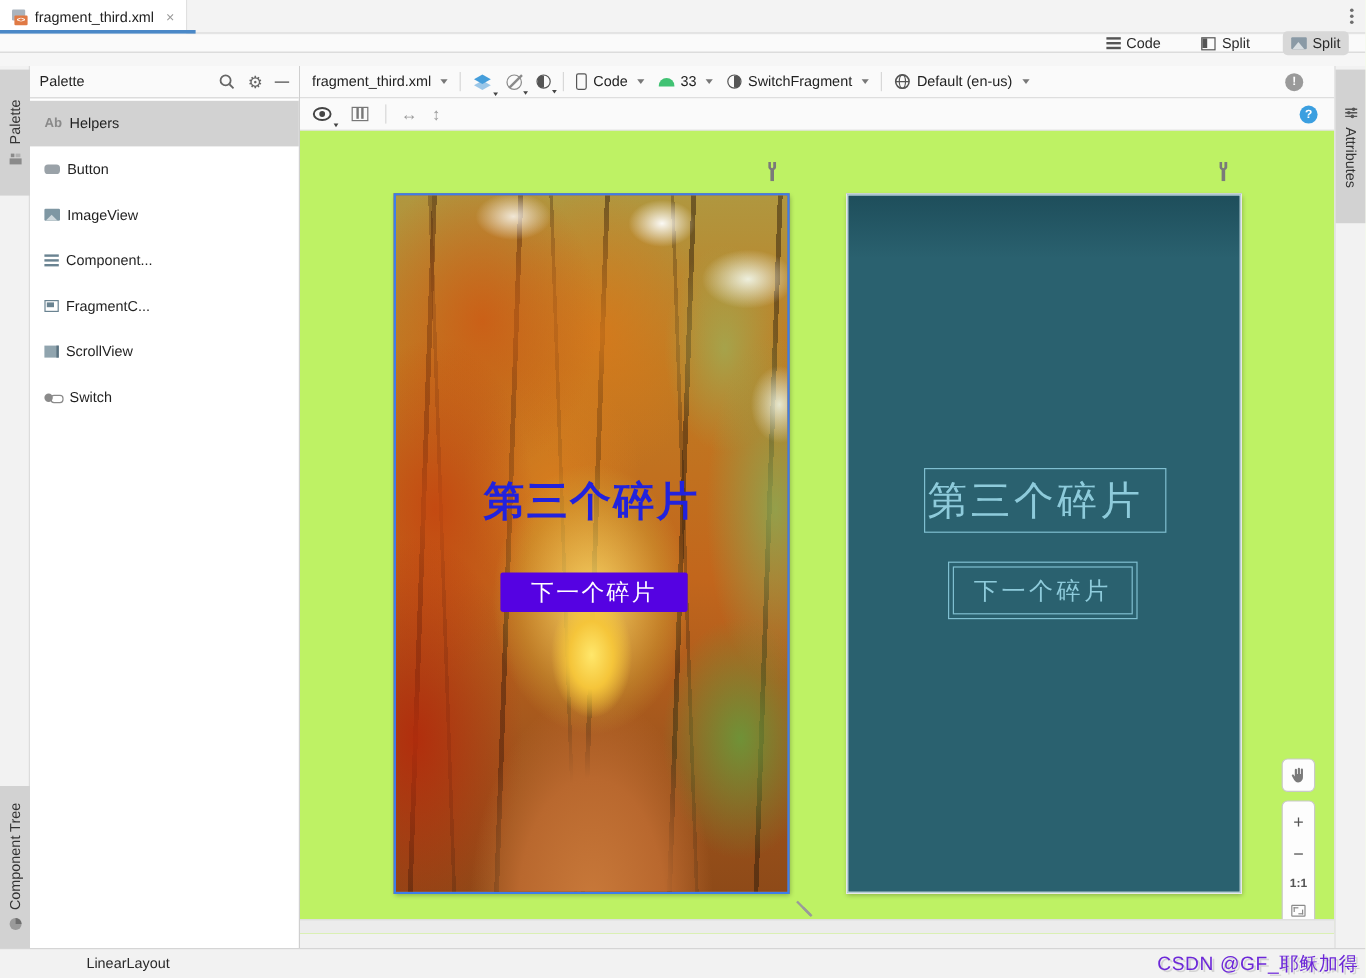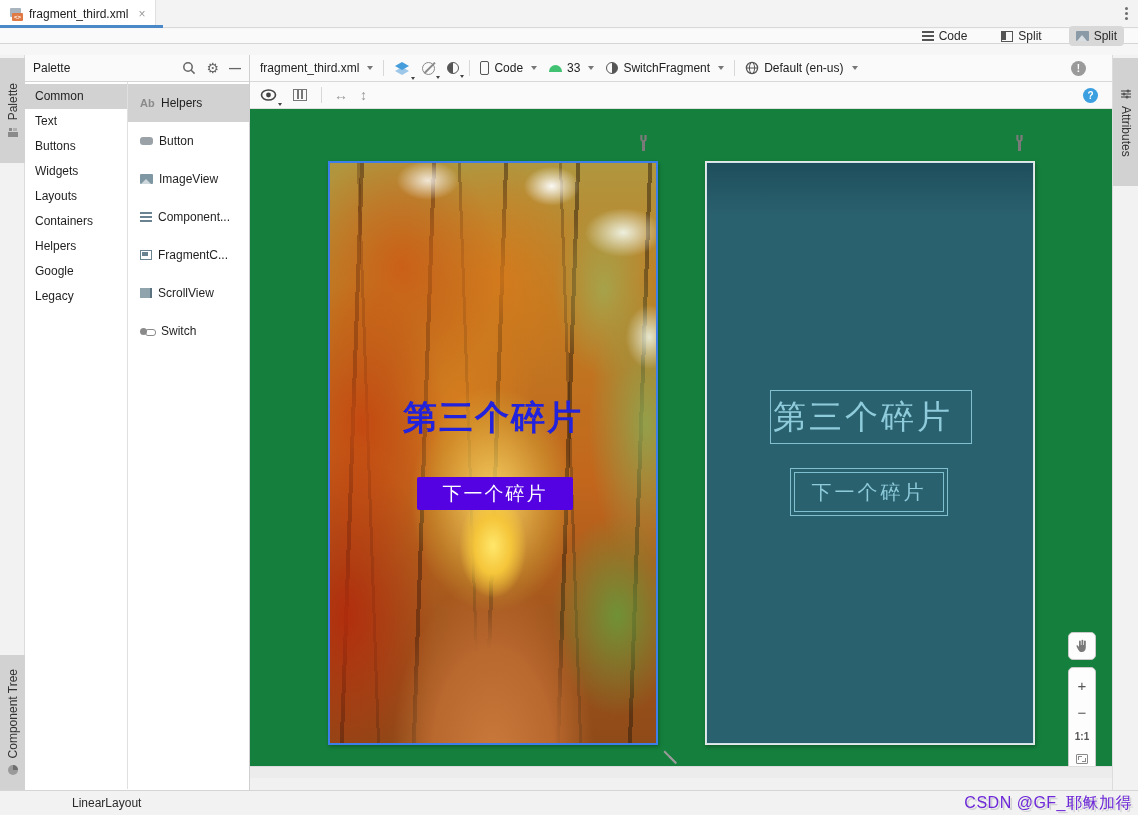--- a/index.html
+++ b/index.html
@@ -77,21 +77,21 @@
   .icon-nosign::before{content:"";position:absolute;left:-1px;top:4.5px;width:15px;height:1.5px;background:#8a8a8a;transform:rotate(-45deg);}
   .warn-circle{position:absolute;right:26px;top:6px;width:15px;height:15px;border-radius:50%;background:#9a9a9a;color:#fff;font-size:10px;font-weight:bold;text-align:center;line-height:15px;}
   .stoolbar{height:27px;background:#fafafa;border-bottom:1px solid #dedede;display:flex;align-items:center;padding:0 8px;gap:12px;position:relative;}
   .icon-cols{width:14px;height:12px;border:1.5px solid #777;position:relative;}
   .icon-cols::before{content:"";position:absolute;left:3px;top:0;width:1.5px;height:9px;background:#777;}
   .icon-cols::after{content:"";position:absolute;left:7px;top:0;width:1.5px;height:9px;background:#777;}
   .arrow-glyph{color:#9a9a9a;font-size:14px;}
   .help-circle{position:absolute;right:14px;top:6px;width:15px;height:15px;border-radius:50%;background:#3b9fe0;color:#fff;font-size:10px;font-weight:bold;text-align:center;line-height:15px;}
 
   
-  .canvas{position:relative;width:100%;height:669px;background:#15803d;overflow:hidden;}
+  .canvas{position:relative;width:100%;height:669px;background:#bef264;overflow:hidden;}
   .wrench{position:absolute;width:13px;height:16px;}
   .hscroll{position:absolute;left:0;bottom:0;width:100%;height:12px;background:#ececec;border-top:1px solid #dddddd;}
 
   .phone{position:absolute;top:52px;width:330px;height:584px;box-shadow:1px 2px 4px rgba(0,0,0,.28);}
   .phone.design{left:78px;border:2px solid #3d7eea;background:#c2661c;}
   .phone.blueprint{left:455px;border:1px solid #e8e8e8;background:#2a616f;}
 
   .design-screen{position:absolute;inset:0;background:
     radial-gradient(ellipse 40px 28px at 68% 4%, rgba(255,255,255,.95), rgba(255,255,255,0) 70%),
     radial-gradient(ellipse 55px 35px at 90% 12%, rgba(244,250,240,.9), rgba(244,250,240,0) 70%),
@@ -194,31 +194,20 @@
       <div class="pal-header">
         <span class="pal-title">Palette</span>
         <svg width="14" height="14" viewBox="0 0 14 14">
             <circle cx="6" cy="6" r="4.2" fill="none" stroke="#666" stroke-width="1.5"></circle>
             <line x1="9.2" y1="9.2" x2="12.6" y2="12.6" stroke="#666" stroke-width="1.5"></line>
           </svg>
         <span class="gear-glyph">⚙</span>
         <span class="dash-glyph">—</span>
       </div>
       <div class="pal-body">
-        <div class="pal-cats">
-          <div class="cat-item selected">Common</div>
-          <div class="cat-item">Text</div>
-          <div class="cat-item">Buttons</div>
-          <div class="cat-item">Widgets</div>
-          <div class="cat-item">Layouts</div>
-          <div class="cat-item">Containers</div>
-          <div class="cat-item">Helpers</div>
-          <div class="cat-item">Google</div>
-          <div class="cat-item">Legacy</div>
-        </div>
         <div class="pal-comps">
           <div class="comp-item selected">
             <span class="ic-ab">Ab</span>
             <span>Helpers</span>
           </div>
           <div class="comp-item">
             <span class="ic-btn"></span>
             <span>Button</span>
           </div>
           <div class="comp-item">

